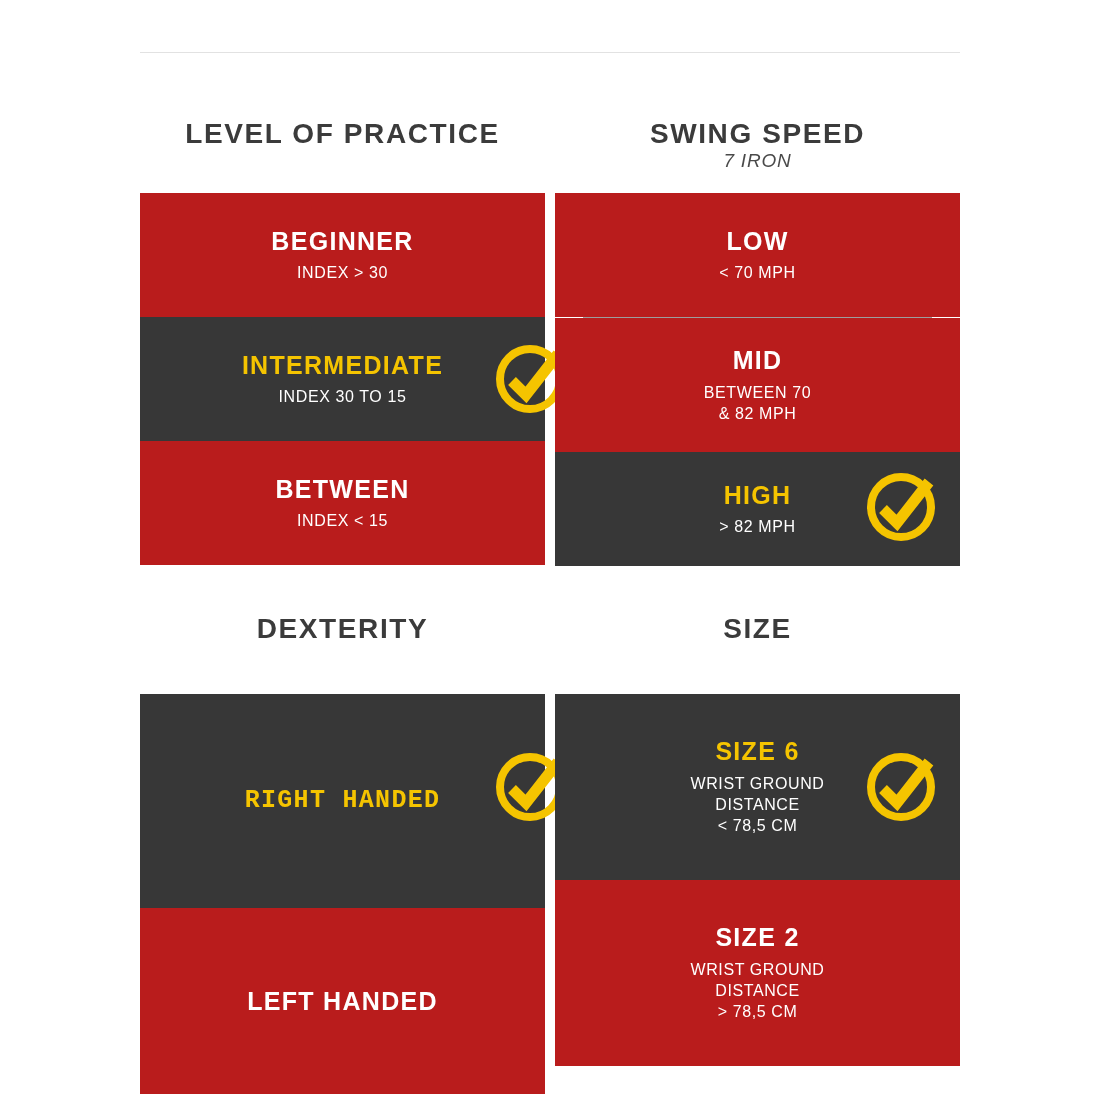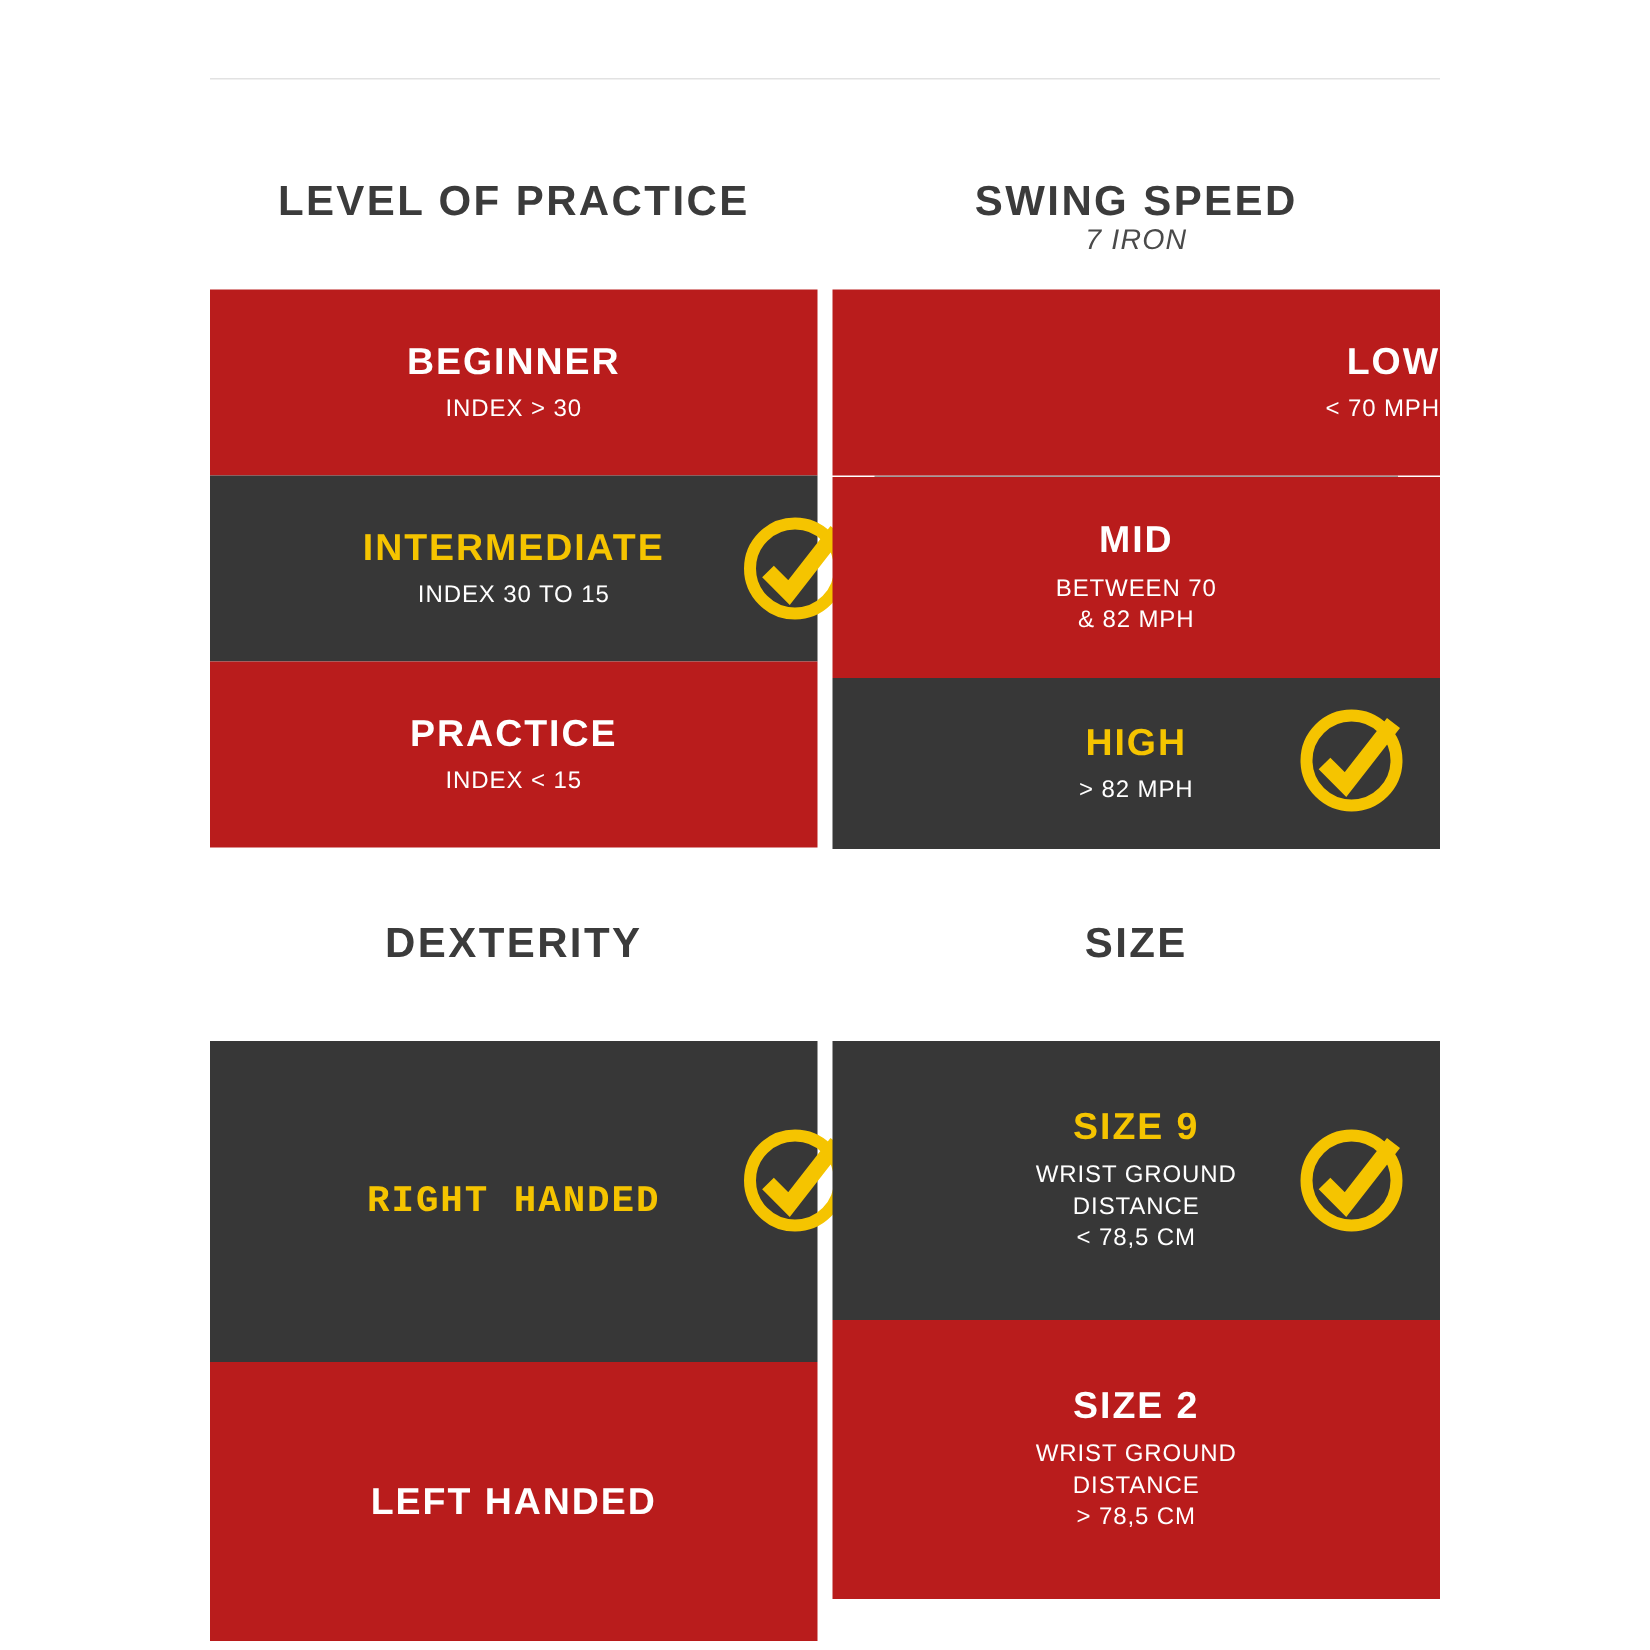--- a/index.html
+++ b/index.html
@@ -111,21 +111,21 @@
     width: 74px;
     height: 74px;
   }
   .check svg { display: block; width: 74px; height: 74px; }
 
   
   .lp-opt-1 { height: 124px; }
   .lp-opt-2 { height: 124px; }
   .lp-opt-3 { height: 124px; }
 
-  .ss-opt-1 { height: 124px; align-items: flex-end; }
+  .ss-opt-1 { height: 124px; }
   .ss-opt-2 { height: 134px; }
   .ss-opt-3 { height: 114px; }
 
   .dx-opt-1 { height: 214px; font-family: Liberation Mono, monospace; }
   .dx-opt-2 { height: 186px; }
 
   .sz-opt-1 { height: 186px; }
   .sz-opt-2 { height: 186px; }
 
   .mid-gap { height: 128px; }
@@ -163,21 +163,21 @@
           <div class="opt-sub">INDEX 30 TO 15</div>
           <span class="check" style="right:-22px; top:25px;">
             <svg viewBox="0 0 74 74" xmlns="http://www.w3.org/2000/svg">
               <circle cx="37" cy="37" r="30" fill="none" stroke="#f5c400" stroke-width="8"></circle>
               <path d="M19 39 L33 53 L65 12" fill="none" stroke="#f5c400" stroke-width="11" stroke-linecap="butt" stroke-linejoin="miter"></path>
             </svg>
           </span>
         </div>
 
         <div class="option lp-opt-3">
-          <div class="opt-title">PRACTICE</div>
+          <div class="opt-title">BETWEEN</div>
           <div class="opt-sub">INDEX &lt; 15</div>
         </div>
       </div>
 
       <div class="col col-right options">
 
         <div class="option ss-opt-1">
           <div class="opt-title">LOW</div>
           <div class="opt-sub">&lt; 70 MPH</div>
         </div>
@@ -227,21 +227,21 @@
         </div>
 
         <div class="option dx-opt-2">
           <div class="opt-title">LEFT HANDED</div>
         </div>
       </div>
 
       <div class="col col-right options">
 
         <div class="option sz-opt-1 selected">
-          <div class="opt-title">SIZE 9</div>
+          <div class="opt-title">SIZE 6</div>
           <div class="opt-sub" style="white-space: pre-line;">WRIST GROUND
 DISTANCE
 &lt; 78,5 CM</div>
           <span class="check" style="right:22px; top:56px;">
             <svg viewBox="0 0 74 74" xmlns="http://www.w3.org/2000/svg">
               <circle cx="37" cy="37" r="30" fill="none" stroke="#f5c400" stroke-width="8"></circle>
               <path d="M19 39 L33 53 L65 12" fill="none" stroke="#f5c400" stroke-width="11" stroke-linecap="butt" stroke-linejoin="miter"></path>
             </svg>
           </span>
         </div>

